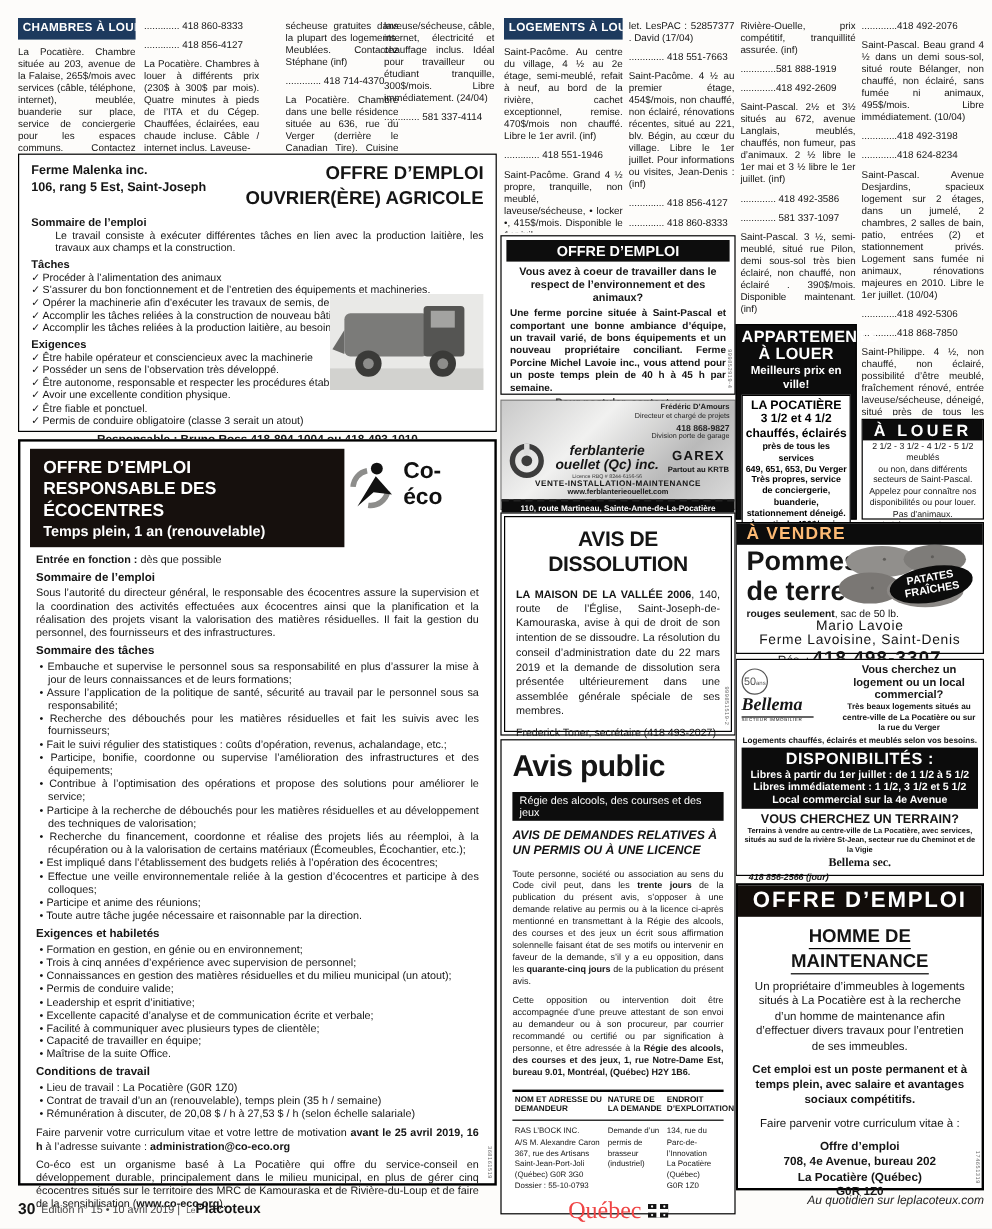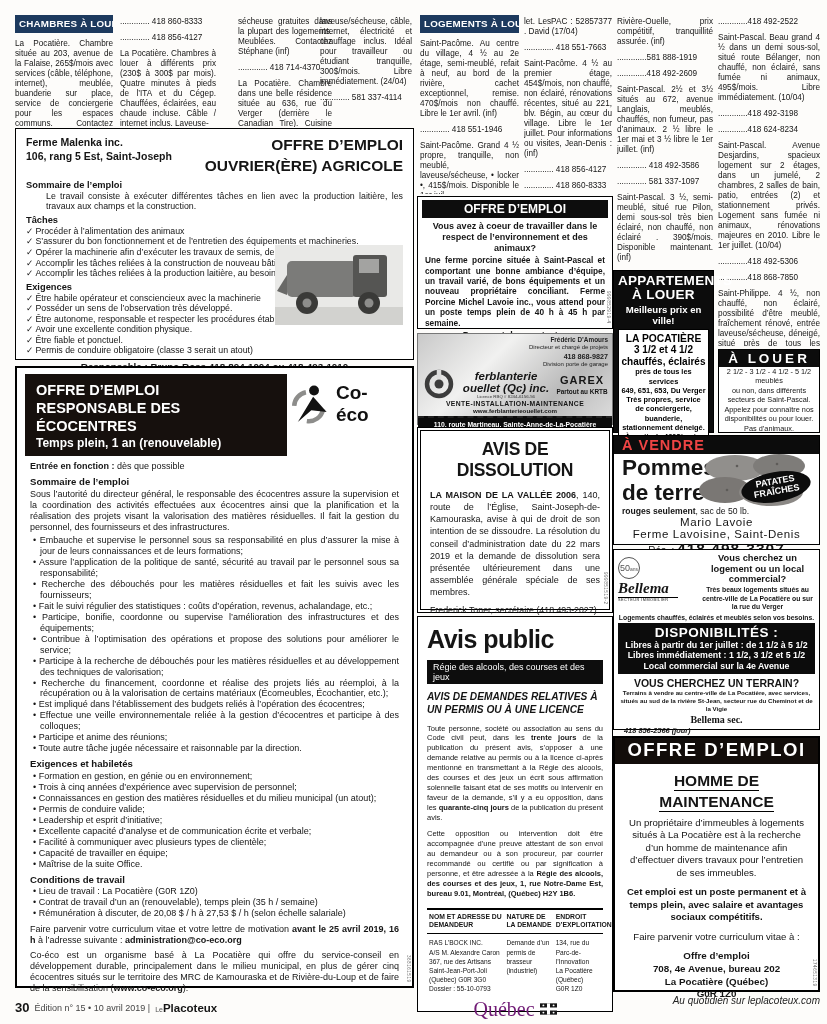--- a/index.html
+++ b/index.html
@@ -78,39 +78,39 @@
   .avis-title { font-weight:800; font-size:25px; letter-spacing:-.5px; }
   .avis-agency { background:#0d0d0d; color:#fff; font-size:9px; padding:2px 6px; margin:6px 0 7px; display:inline-block; }
   .avis-heading { font-weight:800; font-style:italic; font-size:10.2px; line-height:1.25; margin-bottom:7px; }
   .avis-par { font-size:7.5px; line-height:1.32; text-align:justify; margin-bottom:7px; }
   .avis-table { border-top:2px solid #000; margin-top:2px; }
   .avis-tr { display:grid; grid-template-columns:44% 28% 28%; }
   .avis-th { font-weight:bold; font-size:6.8px; line-height:1.3; padding:3px 2px; }
   .avis-thead { border-bottom:1.5px solid #000; }
   .avis-td { font-size:6.6px; line-height:1.4; padding:4px 2px; }
   .quebec-row { display:flex; justify-content:center; align-items:center; gap:5px; margin:8px 0 6px; }
-  .quebec-word { font-family:"Liberation Serif", serif; font-size:20px; color:#701a75; }
+  .quebec-word { font-family:"Liberation Serif", serif; font-size:20px; color:#ef4444; }
   .avis-strip { background:#0c0c0c; height:7px; margin:0 -9px; }
   
   .appart { background:#0c0c0c; color:#fff; text-align:center; padding:3px 4px; border:1px solid #000; }
   .ap-title { font-weight:900; font-size:13.5px; line-height:1.05; letter-spacing:.3px; }
   .ap-sub { font-weight:bold; font-size:9.6px; margin:2px 0 3px; }
   .ap-inner { background:#fff; color:#000; border:1px solid #000; padding:3px 2px 4px; }
   .ap-place { font-weight:800; font-size:10.3px; }
   .ap-strong { font-weight:800; font-size:10px; line-height:1.15; }
   .ap-small div { font-weight:bold; font-size:7.4px; line-height:1.25; }
   .ap-phone { font-weight:800; font-size:14.5px; letter-spacing:2.5px; padding-top:3px; }
   
   .alouer { text-align:center; border:1px solid #000; }
   .al-head { background:#0c0c0c; color:#fff; font-weight:900; font-size:13.5px; letter-spacing:3px; padding:1px 0; }
   .al-body div { font-size:7.3px; line-height:1.3; }
   .al-phone { font-weight:800; font-size:15.5px; }
   
   .avendre { padding:0; }
-  .av-head { background:#0c0c0c; color:#ef4444; font-weight:800; font-size:14.5px; letter-spacing:1px; padding:1px 8px; }
+  .av-head { background:#0c0c0c; color:#fdba74; font-weight:800; font-size:14.5px; letter-spacing:1px; padding:1px 8px; }
   .av-prod { font-weight:800; font-size:22.5px; line-height:.98; padding:3px 0 0 8px; }
   .av-photo { position:absolute; right:4px; top:16px; width:118px; height:56px; }
   .av-badge { position:absolute; right:8px; top:36px; background:#0c0c0c; color:#fff; font-weight:800;
               font-size:9px; line-height:1.1; padding:5px 12px; border-radius:50%;
               transform:rotate(-10deg); text-align:center; }
   .av-detail { font-size:8.6px; padding-left:8px; margin-top:2px; }
   .av-name { text-align:center; font-size:11.5px; letter-spacing:.6px; }
   .av-farm { text-align:center; font-size:11.5px; letter-spacing:.6px; }
   .av-phone-row { text-align:center; font-size:10px; }
   .av-phone { font-weight:800; font-size:15.5px; letter-spacing:1px; }
@@ -211,21 +211,21 @@
         <p class="cl-p">.............418 492-2609</p>
         <p class="cl-p">Saint-Pascal. 2½ et 3½ situés au 672, avenue Langlais, meublés, chauffés, non fumeur, pas d’animaux. 2 ½ libre le 1er mai et 3 ½ libre le 1er juillet. (inf)</p>
         <p class="cl-p">............. 418 492-3586</p>
         <p class="cl-p">............. 581 337-1097</p>
         <p class="cl-p">Saint-Pascal. 3 ½, semi-meublé, situé rue Pilon, demi sous-sol très bien éclairé, non chauffé, non éclairé . 390$/mois. Disponible maintenant. (inf)</p>
       </div>
   </div>
   <div class="cl-col" style="left:718px; top:15px; width:102px; height:331px;">
     <div style="height:2px;"></div>
     <div>
-        <p class="cl-p">.............418 492-2522</p>
+        <p class="cl-p">.............418 492-2076</p>
         <p class="cl-p">Saint-Pascal. Beau grand 4 ½ dans un demi sous-sol, situé route Bélanger, non chauffé, non éclairé, sans fumée ni animaux, 495$/mois. Libre immédiatement. (10/04)</p>
         <p class="cl-p">.............418 492-3198</p>
         <p class="cl-p">.............418 624-8234</p>
         <p class="cl-p">Saint-Pascal. Avenue Desjardins, spacieux logement sur 2 étages, dans un jumelé, 2 chambres, 2 salles de bain, patio, entrées (2) et stationnement privés. Logement sans fumée ni animaux, rénovations majeures en 2010. Libre le 1er juillet. (10/04)</p>
         <p class="cl-p">.............418 492-5306</p>
         <p class="cl-p">.............418 868-7850</p>
         <p class="cl-p">Saint-Philippe. 4 ½, non chauffé, non éclairé, possibilité d’être meublé, fraîchement rénové, entrée laveuse/sécheuse, déneigé, situé près de tous les services. (inf)</p>
       </div>
   </div>
 
@@ -288,20 +288,21 @@
           <circle cx="30" cy="7" r="5.5" fill="#121212"></circle>
           <path d="M12 42 L29 14 L44 31 L27 29 Z" fill="#121212"></path>
         </svg>
         <span class="coeco-logo-text">Co-éco</span>
       </div>
     </div>
     <div class="coeco-body">
       <div class="c-par c-inline"><b>Entrée en fonction :</b><span> dès que possible</span></div>
       <div class="c-label">Sommaire de l’emploi</div>
       <div class="c-par">Sous l’autorité du directeur général, le responsable des écocentres assure la supervision et la coordination des activités effectuées aux écocentres ainsi que la planification et la réalisation des projets visant la valorisation des matières résiduelles. Il fait la gestion du personnel, des fournisseurs et des infrastructures.</div>
+      <div class="c-label">Sommaire des tâches</div>
       <div class="bullets">
           <div>Embauche et supervise le personnel sous sa responsabilité en plus d’assurer la mise à jour de leurs connaissances et de leurs formations;</div>
           <div>Assure l’application de la politique de santé, sécurité au travail par le personnel sous sa responsabilité;</div>
           <div>Recherche des débouchés pour les matières résiduelles et fait les suivis avec les fournisseurs;</div>
           <div>Fait le suivi régulier des statistiques : coûts d’opération, revenus, achalandage, etc.;</div>
           <div>Participe, bonifie, coordonne ou supervise l’amélioration des infrastructures et des équipements;</div>
           <div>Contribue à l’optimisation des opérations et propose des solutions pour améliorer le service;</div>
           <div>Participe à la recherche de débouchés pour les matières résiduelles et au développement des techniques de valorisation;</div>
           <div>Recherche du financement, coordonne et réalise des projets liés au réemploi, à la récupération ou à la valorisation de certains matériaux (Écomeubles, Écochantier, etc.);</div>
           <div>Est impliqué dans l’établissement des budgets reliés à l’opération des écocentres;</div>

